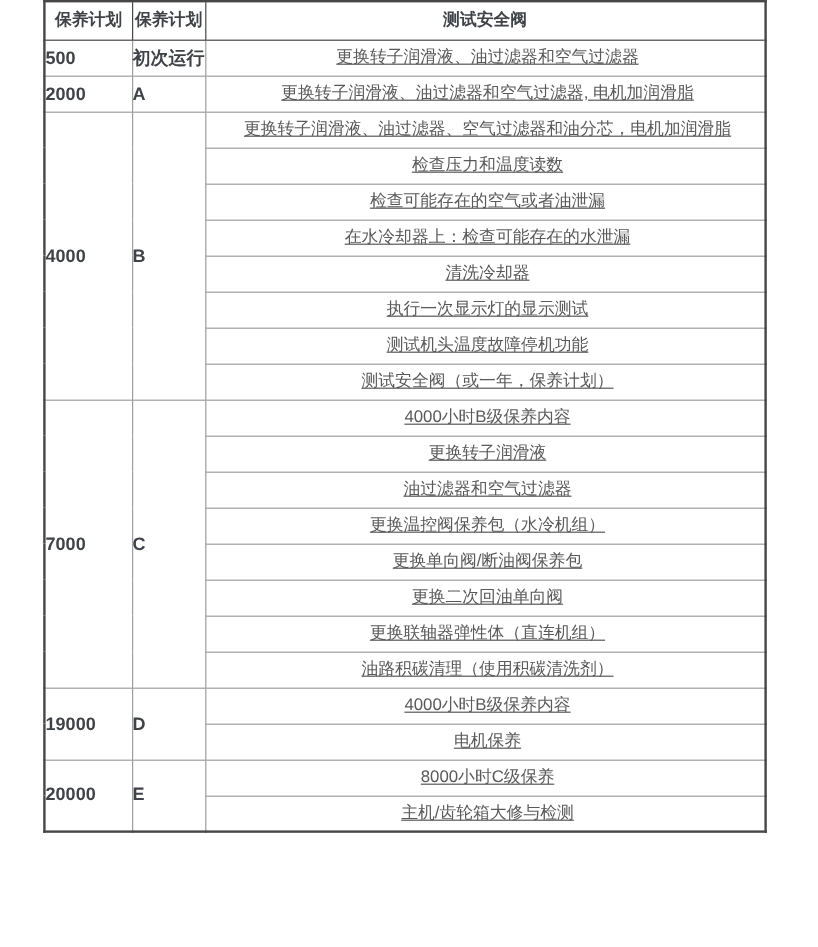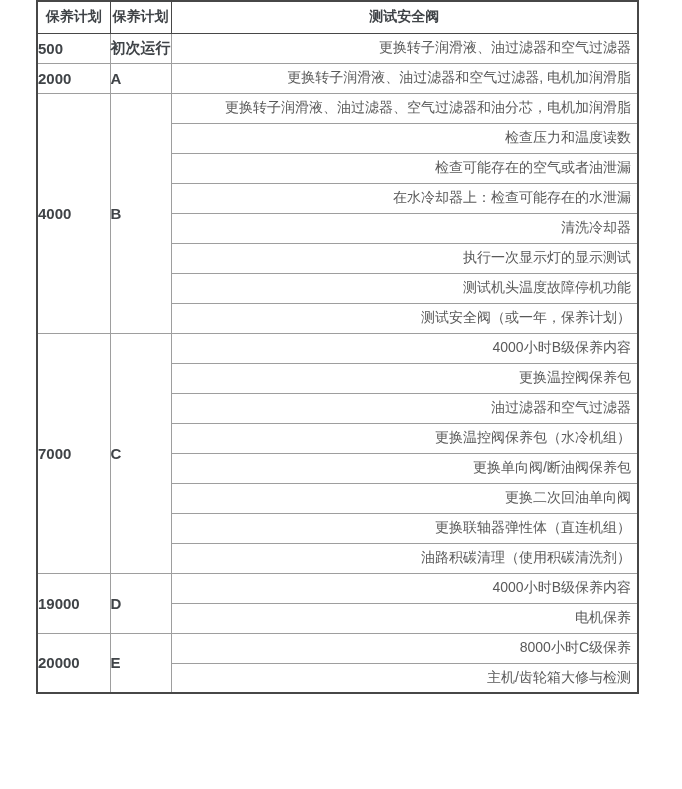--- a/index.html
+++ b/index.html
@@ -58,24 +58,25 @@
     color: var(--body-text);
     padding: 0;
   }
   .plan-table td.hours-cell,
   .plan-table td.plan-cell {
     font-weight: bold;
     color: var(--heading-text);
     font-size: 15px;
   }
   .plan-table td.content-cell {
-    text-align: right;
+    text-align: center;
     padding-left: 10px;
     padding-right: 6px;
     font-weight: normal;
+    text-decoration: underline;
   }
 </style>
 </head>
 <body>
 
 <div class="page">
 
   <table class="plan-table">
     <colgroup>
       <col style="width:73px">
@@ -125,21 +126,21 @@
         </tr>
         <tr>
           <td class="content-cell">测试安全阀（或一年，保养计划）</td>
         </tr>
         <tr>
           <td class="hours-cell" rowspan="8">7000</td>
           <td class="plan-cell" rowspan="8">C</td>
           <td class="content-cell">4000小时B级保养内容</td>
         </tr>
         <tr>
-          <td class="content-cell">更换温控阀保养包</td>
+          <td class="content-cell">更换转子润滑液</td>
         </tr>
         <tr>
           <td class="content-cell">油过滤器和空气过滤器</td>
         </tr>
         <tr>
           <td class="content-cell">更换温控阀保养包（水冷机组）</td>
         </tr>
         <tr>
           <td class="content-cell">更换单向阀/断油阀保养包</td>
         </tr>

